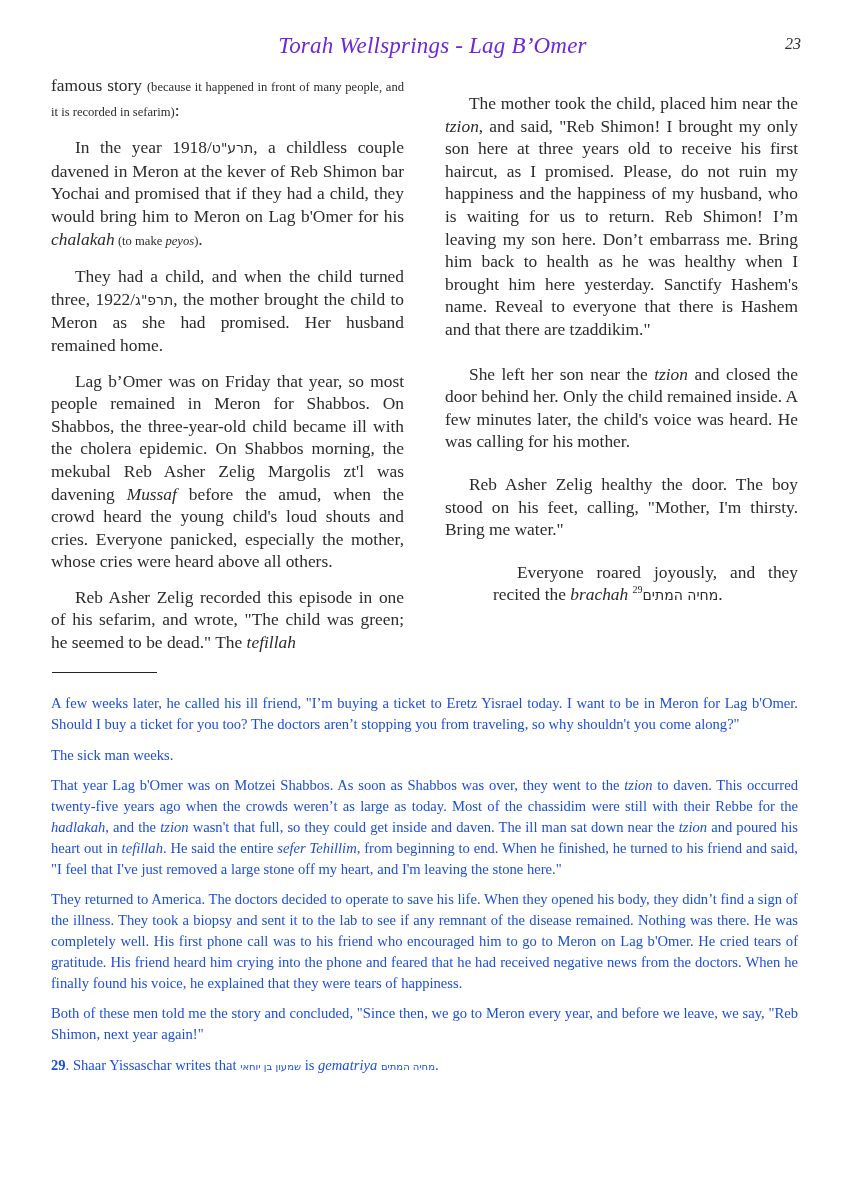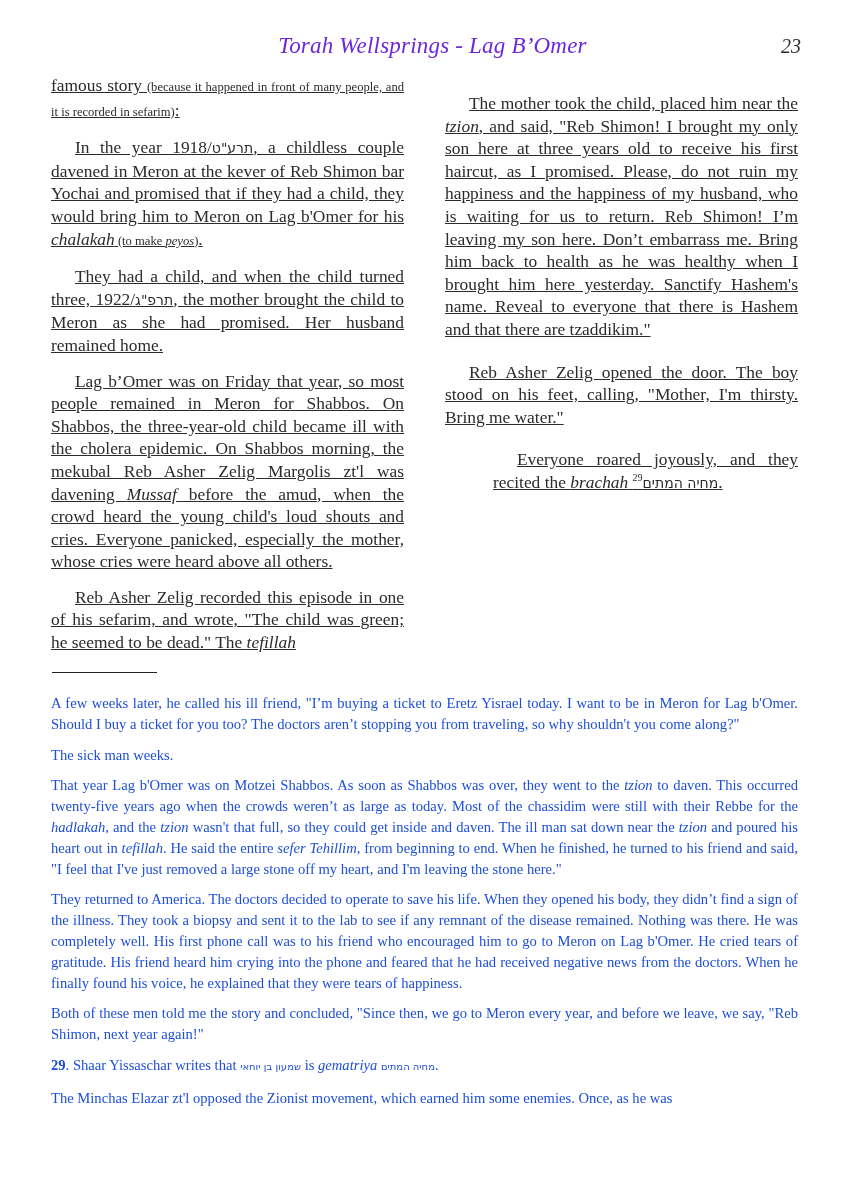--- a/index.html
+++ b/index.html
@@ -1,22 +1,22 @@
 <!DOCTYPE html>
 <html><head>
 <meta charset="utf-8">
 <style>
   html, body { margin: 0; padding: 0; background: #ffffff; }
   body { width: 849px; height: 1200px; position: relative; overflow: hidden; color: #2a2a2a; font-family: "Liberation Serif", "DejaVu Serif", serif; }
   .running-head { position: absolute; top: 33px; left: 8px; width: 849px; text-align: center; font-style: italic; font-size: 23px; letter-spacing: 0.2px; color: #6d28d9; }
-  .page-num { position: absolute; top: 35px; right: 48px; font-style: italic; font-size: 20px; color: #2f2f2f; }
+  .page-num { position: absolute; top: 35px; right: 48px; font-style: italic; font-size: 16px; color: #2f2f2f; }
   .col { position: absolute; top: 74px; width: 353px; font-size: 17.4px; line-height: 22.6px; text-align: justify; color: #2b2b2b; }
   .col-left { left: 51px; }
   .col-right { left: 445px; }
-  .col p { margin: 0 0 13px 0; text-indent: 24px; text-decoration: underline; }
+  .col p { margin: 0 0 13px 0; text-indent: 24px; }
   .col p.noindent { text-indent: 0; }
   .small { font-size: 12.6px; }
   .sup { font-size: 10px; vertical-align: super; line-height: 0; }
   .heb { font-family: "DejaVu Sans", sans-serif; font-size: 14px; }
   .heb-sm { font-family: "DejaVu Sans", sans-serif; font-size: 10px; }
   .rule { position: absolute; top: 672px; left: 52px; width: 105px; height: 0; border-top: 1.3px solid #222; }
   .footnotes { position: absolute; top: 693px; left: 51px; width: 747px; font-size: 14.6px; line-height: 20.8px; text-align: justify; color: #1d4ed8; }
   .footnotes p { margin: 0 0 10px 0; }
   i { font-style: italic; }
   b { font-weight: bold; }
@@ -36,29 +36,29 @@
 
   <p><span>Lag b’Omer was on Friday that year, so most people remained in Meron for Shabbos. On Shabbos, the three-year-old child became ill with the cholera epidemic. On Shabbos morning, the mekubal Reb Asher Zelig Margolis zt'l was davening </span><i>Mussaf</i><span> before the amud, when the crowd heard the young child's loud shouts and cries. Everyone panicked, especially the mother, whose cries were heard above all others.</span></p>
 
   <p><span>Reb Asher Zelig recorded this episode in one of his sefarim, and wrote, "The child was green; he seemed to be dead." The </span><i>tefillah</i></p>
 </div>
 
 <div class="col col-right">
 
   <p style="margin-top: 18px;"><span>The mother took the child, placed him near the </span><i>tzion</i><span>, and said, "Reb Shimon! I brought my only son here at three years old to receive his first haircut, as I promised. Please, do not ruin my happiness and the happiness of my husband, who is waiting for us to return. Reb Shimon! I’m leaving my son here. Don’t embarrass me. Bring him back to health as he was healthy when I brought him here yesterday. Sanctify Hashem's name. Reveal to everyone that there is Hashem and that there are tzaddikim."</span></p>
 
+  <p style="margin-top: 22px;"><span>She left her son near the </span><i>tzion</i><span> and closed the door behind her. Only the child remained inside. A few minutes later, the child's voice was heard. He was calling for his mother.</span></p>
 
-  <p style="margin-top: 20px;"><span>Reb Asher Zelig opened the door. The boy stood on his feet, calling, "Mother, I'm thirsty. Bring me water."</span></p>
+  <p style="margin-top: 20px;"><span>Reb Asher Zelig healthy the door. The boy stood on his feet, calling, "Mother, I'm thirsty. Bring me water."</span></p>
 
   <p style="margin-top: 20px; margin-left: 48px;"><span>Everyone roared joyously, and they recited the </span><i>brachah</i> <span class="sup">29</span><span class="heb" dir="rtl">מחיה המתים</span><span>.</span></p>
 </div>
 
 <div class="rule"></div>
 
 <div class="footnotes">
   <p><span>A few weeks later, he called his ill friend, "I’m buying a ticket to Eretz Yisrael today. I want to be in Meron for Lag b'Omer. Should I buy a ticket for you too? The doctors aren’t stopping you from traveling, so why shouldn't you come along?"</span></p>
   <p><span>The sick man weeks.</span></p>
   <p><span>That year Lag b'Omer was on Motzei Shabbos. As soon as Shabbos was over, they went to the </span><i>tzion</i><span> to daven. This occurred twenty-five years ago when the crowds weren’t as large as today. Most of the chassidim were still with their Rebbe for the </span><i>hadlakah</i><span>, and the </span><i>tzion</i><span> wasn't that full, so they could get inside and daven. The ill man sat down near the </span><i>tzion</i><span> and poured his heart out in </span><i>tefillah</i><span>. He said the entire </span><i>sefer Tehillim</i><span>, from beginning to end. When he finished, he turned to his friend and said, "I feel that I've just removed a large stone off my heart, and I'm leaving the stone here."</span></p>
   <p><span>They returned to America. The doctors decided to operate to save his life. When they opened his body, they didn’t find a sign of the illness. They took a biopsy and sent it to the lab to see if any remnant of the disease remained. Nothing was there. He was completely well. His first phone call was to his friend who encouraged him to go to Meron on Lag b'Omer. He cried tears of gratitude. His friend heard him crying into the phone and feared that he had received negative news from the doctors. When he finally found his voice, he explained that they were tears of happiness.</span></p>
   <p><span>Both of these men told me the story and concluded, "Since then, we go to Meron every year, and before we leave, we say, "Reb Shimon, next year again!"</span></p>
   <p><b>29</b><span>. Shaar Yissaschar writes that </span><span class="heb-sm" dir="rtl">שמעון בן יוחאי</span><span> is </span><i>gematriya</i><span> </span><span class="heb-sm" dir="rtl">מחיה המתים</span><span>.</span></p>
-  <p><span>The Minchas Elazar zt'l opposed the Zionist movement, which earned him some enemies. Once, as he was</span></p>
 </div>
 
 </body></html>

